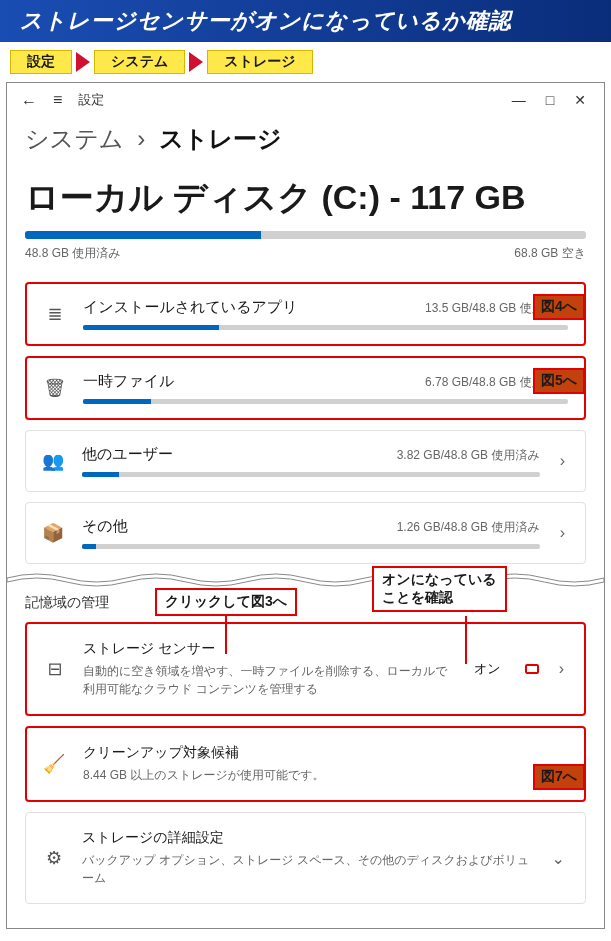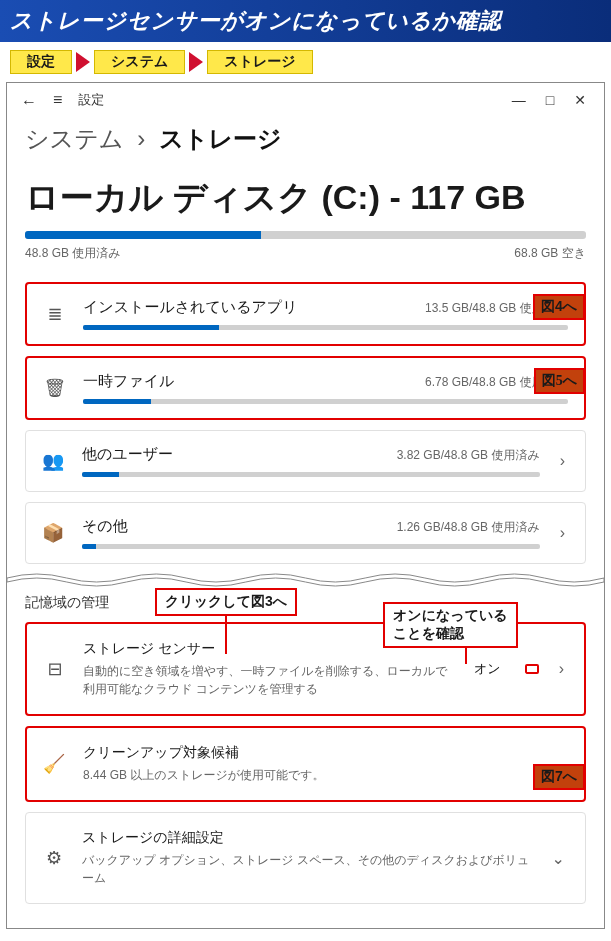--- a/index.html
+++ b/index.html
@@ -9,21 +9,21 @@
     width: 611px;
     font-size: 14px;
     color: #1a1a1a;
   }
   .banner {
     background: linear-gradient(to right, #1a4db3, #0a2d7a);
     color: #fff;
     font-size: 22px;
     font-weight: bold;
     font-style: italic;
-    padding: 6px 10px;
+    padding: 6px 20px;
     letter-spacing: 1px;
   }
   .crumbs {
     display: flex;
     align-items: center;
     gap: 4px;
     padding: 8px 10px;
   }
   .pill {
     background: #ffe84a;
@@ -201,21 +201,21 @@
     <div class="cat-body">
       <div class="cat-head">
         <span class="cat-name">一時ファイル</span>
         <span class="cat-usage">6.78 GB/48.8 GB 使用済み</span>
       </div>
       <div class="cat-bar">
         <div class="cat-fill" style="width:14%"></div>
       </div>
     </div>
 
-    <div class="tag-side" style="top:10px;font-family:Liberation Serif, serif;">図5へ</div>
+    <div class="tag-side" style="top:10px;">図5へ</div>
   </div>
         <div class="cat-row">
     <div class="cat-icon">👥</div>
     <div class="cat-body">
       <div class="cat-head">
         <span class="cat-name">他のユーザー</span>
         <span class="cat-usage">3.82 GB/48.8 GB 使用済み</span>
       </div>
       <div class="cat-bar">
         <div class="cat-fill" style="width:8%"></div>
@@ -243,21 +243,21 @@
     <div class="tear">
       <svg viewBox="0 0 600 20" preserveAspectRatio="none">
         <path d="M0,8 Q30,0 60,8 T120,8 T180,8 T240,8 T300,8 T360,8 T420,8 T480,8 T540,8 T600,8 L600,12 Q570,20 540,12 T480,12 T420,12 T360,12 T300,12 T240,12 T180,12 T120,12 T60,12 T0,12 Z" fill="#fff" stroke="#888" stroke-width="1"></path>
       </svg>
     </div>
 
     <div style="position:relative;">
       <div class="section-h">記憶域の管理</div>
       <div class="callout" style="left:130px; top:-6px;">クリックして図3へ</div>
       <div class="call-line" style="left:200px; top:22px; width:2px; height:38px;"></div>
-      <div class="callout" style="left:358px; top:-28px; white-space:pre;margin-top:36px;">オンになっている
+      <div class="callout" style="left:347px; top:-28px; white-space:pre;">オンになっている
 ことを確認</div>
       <div class="call-line" style="left:440px; top:22px; width:2px; height:48px;"></div>
     </div>
 
     <div id="mgmt">
         <div class="mgmt-row hl">
     <div class="cat-icon">⊟</div>
     <div class="mgmt-body">
       <div class="mgmt-title">ストレージ センサー</div>
       <div class="mgmt-desc">自動的に空き領域を増やす、一時ファイルを削除する、ローカルで利用可能なクラウド コンテンツを管理する</div>

